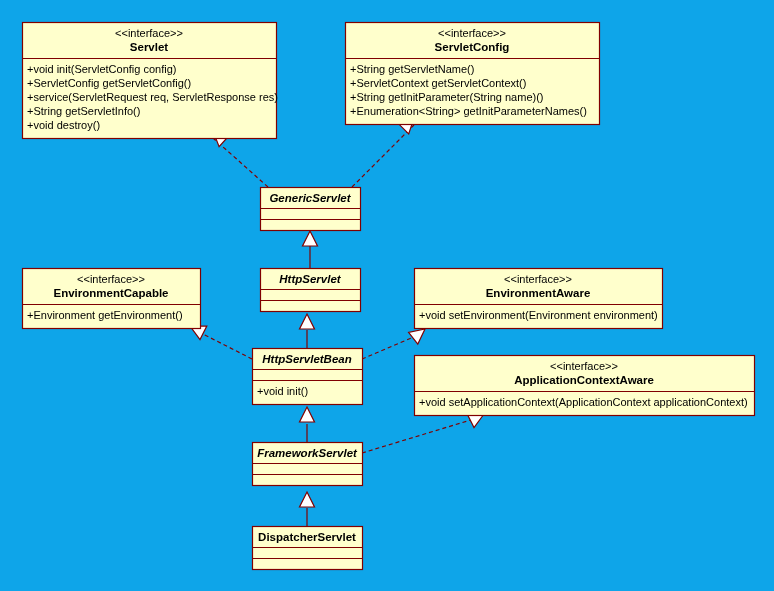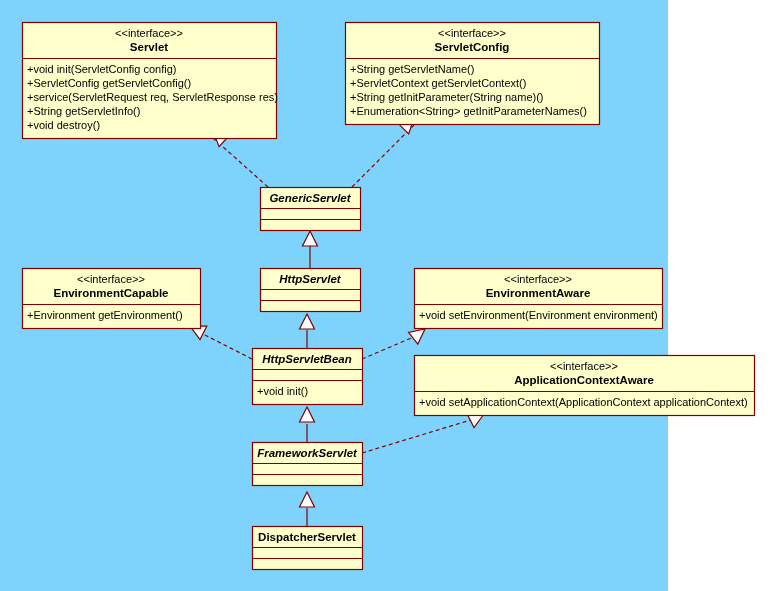--- a/index.html
+++ b/index.html
@@ -8,23 +8,23 @@
     background: #ffffff;
   }
   body {
     width: 774px;
     height: 591px;
     font-family: "Liberation Sans", sans-serif;
     overflow: hidden;
   }
   #diagram-root {
     position: relative;
-    width: 668px;
+    width: 774px;
     height: 591px;
-    background: #7dd3fc;
+    background: #0ea5e9;
   }
   svg#uml-canvas {
     display: block;
     width: 774px;
     height: 591px;
   }
   .uml-box-rect {
     fill: #ffffcc;
     stroke: #800000;
     stroke-width: 1.2;

